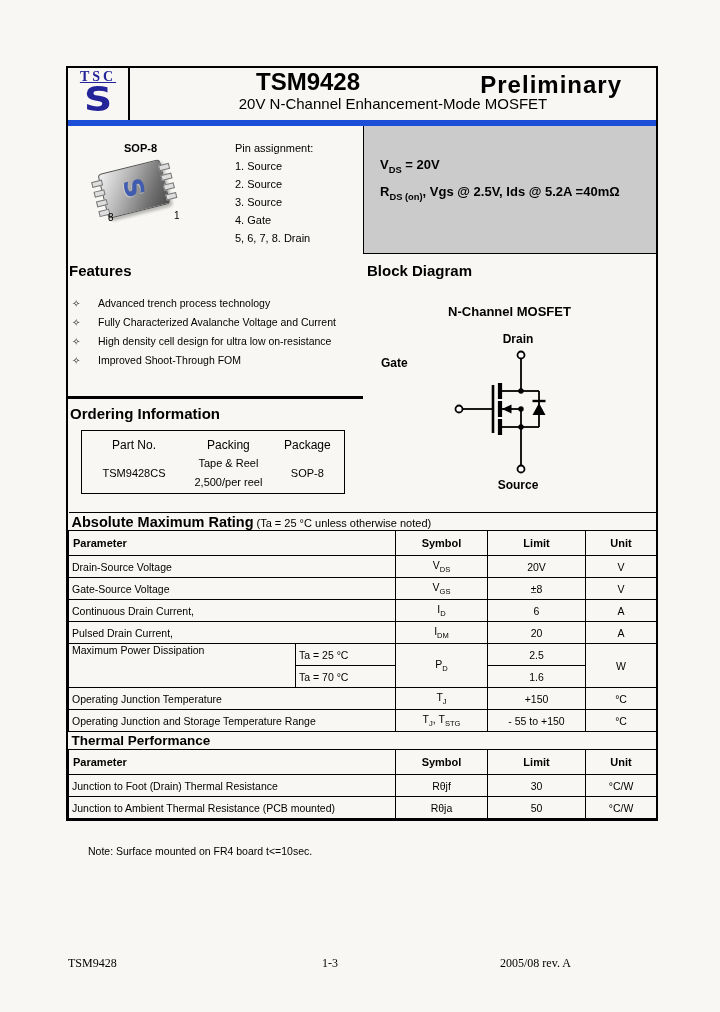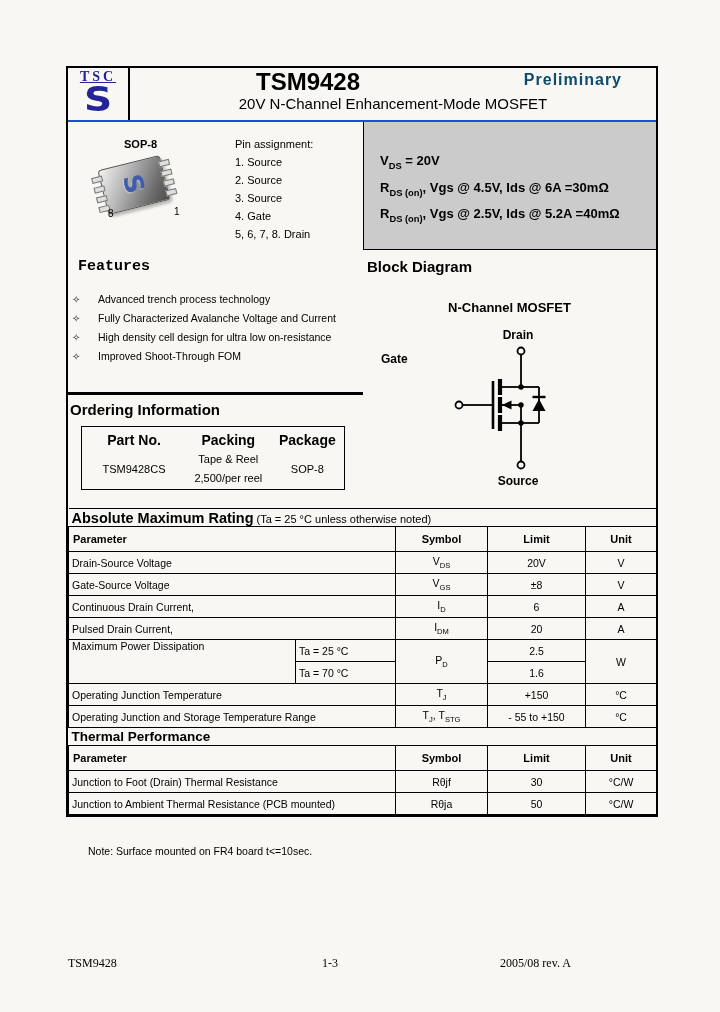--- a/index.html
+++ b/index.html
@@ -7,34 +7,34 @@
     width:720px;height:1012px;position:relative;
     background:#f8f7f3;color:#000;
     font-family:"Liberation Sans","DejaVu Sans",sans-serif;
     -webkit-font-smoothing:none;
   }
   .frame{
     position:absolute;left:66px;top:66px;width:592px;
     border:2px solid #000;box-sizing:border-box;background:#f8f7f3;
   }
   
-  .hdr{display:flex;height:52px;border-bottom:2px solid #1d4ed8;}
+  .hdr{display:flex;height:52px;border-bottom:6px solid #1d4ed8;}
   .logo-cell{width:62px;border-right:2px solid #000;box-sizing:border-box;
     text-align:center;overflow:hidden;position:relative;}
   .logo-tsc{font-family:"Liberation Serif","DejaVu Serif",serif;font-weight:bold;
     font-size:14px;letter-spacing:3px;color:#23239a;text-decoration:underline;
     display:block;margin-top:1px;}
   .logo-s{display:block;font-family:"DejaVu Sans",sans-serif;font-weight:900;
     font-size:34px;line-height:30px;color:#23239a;margin-top:-1px;
     transform:scaleX(1.15);}
   .title-cell{flex:1;position:relative;text-align:center;}
   .doc-title{font-size:24px;font-weight:bold;line-height:26px;margin-top:1px;
     padding-right:170px;}
-  .doc-status{position:absolute;top:3px;right:34px;font-size:16px;font-weight:bold;
-    color:#0c4a6e;letter-spacing:1px;}
+  .doc-status{position:absolute;top:3px;right:34px;font-size:24px;font-weight:bold;
+    color:#000000;letter-spacing:1px;}
   .doc-subtitle{font-size:15px;line-height:22px;margin-top:-2px;}
   
   .pkg{display:flex;height:128px;}
   .pkg-left{width:295px;position:relative;}
   .pkg-name{position:absolute;left:56px;top:16px;font-size:11px;font-weight:bold;}
   .chip{position:absolute;left:34px;top:40px;width:62px;height:44px;
     transform:rotate(-14deg);
     background:linear-gradient(125deg,#f2f2f2 0%,#b9b9b9 35%,#6f6f6f 75%,#4a4a4a 100%);
     border:1px solid #555;border-radius:4px;box-shadow:2px 3px 3px rgba(0,0,0,.25);}
   .chip-s{position:absolute;left:50%;top:50%;transform:translate(-50%,-54%) rotate(90deg);
@@ -46,29 +46,29 @@
   .pin-num{position:absolute;font-size:10px;}
   .pin-num.n8{left:40px;top:86px;} .pin-num.n1{left:106px;top:84px;}
   .pin-list{position:absolute;left:167px;top:13px;font-size:11px;line-height:18px;}
   .pkg-right{flex:1;background:#cbcbcb;border-left:1px solid #000;border-bottom:1px solid #000;
     box-sizing:border-box;padding:28px 0 0 16px;font-size:13px;font-weight:bold;line-height:22px;}
   sub{font-size:0.72em;}
   
   .mid{display:flex;height:258px;}
   .mid-left{width:295px;position:relative;}
   .sec-heading{font-size:15px;font-weight:bold;}
-  .features-heading{position:absolute;left:10px;top:8px;font-family:Liberation Mono, monospace;}
+  .features-heading{position:absolute;left:1px;top:8px;}
   .features-list{position:absolute;left:4px;top:40px;font-size:10.5px;line-height:19px;}
   .feat-item{white-space:nowrap;}
   .feat-bullet{display:inline-block;width:26px;color:#222;font-size:10px;}
   .thick-line{position:absolute;left:0;top:142px;width:295px;height:3px;background:#000;}
   .ordering-heading{position:absolute;left:2px;top:151px;}
   .ord-table{position:absolute;left:13px;top:176px;width:264px;height:64px;
     border:1px solid #000;border-collapse:collapse;font-size:11px;}
-  .ord-table th{font-size:14px;font-weight:bold;text-align:center;height:20px;vertical-align:bottom;}
+  .ord-table th{font-size:12px;font-weight:normal;text-align:center;height:20px;vertical-align:bottom;}
   .ord-table td{text-align:center;vertical-align:middle;}
   .pack2{line-height:19px;}
   .mid-right{flex:1;position:relative;}
   .bd-heading{position:absolute;left:4px;top:8px;}
   .bd-subtitle{position:absolute;left:0;top:50px;width:100%;text-align:center;
     font-size:13px;font-weight:bold;}
   .bd-diagram{position:absolute;left:50px;top:78px;width:210px;text-align:center;}
   .bd-drain{font-size:12px;font-weight:bold;display:block;margin-bottom:0;}
   .bd-source{font-size:12px;font-weight:bold;display:block;margin-top:0;}
   .bd-gate{position:absolute;left:18px;top:102px;font-size:12px;font-weight:bold;}
@@ -132,21 +132,20 @@
         <div>Pin assignment:</div>
         <div>1. Source</div>
         <div>2. Source</div>
         <div>3. Source</div>
         <div>4. Gate</div>
         <div>5, 6, 7, 8. Drain</div>
       </div>
     </div>
     <div class="pkg-right">
       <div>V<sub>DS</sub> = 20V</div>
-      <div>R<sub>DS (on)</sub>, Vgs @ 4.5V, Ids @ 6A =30mΩ</div>
       <div>R<sub>DS (on)</sub>, Vgs @ 2.5V, Ids @ 5.2A =40mΩ</div>
     </div>
   </div>
 
   <div class="mid">
     <div class="mid-left">
       <div class="sec-heading features-heading">Features</div>
       <div class="features-list">
         <div class="feat-item"><span class="feat-bullet">✧</span><span>Advanced trench process technology</span></div>
         <div class="feat-item"><span class="feat-bullet">✧</span><span>Fully Characterized Avalanche Voltage and Current</span></div>

